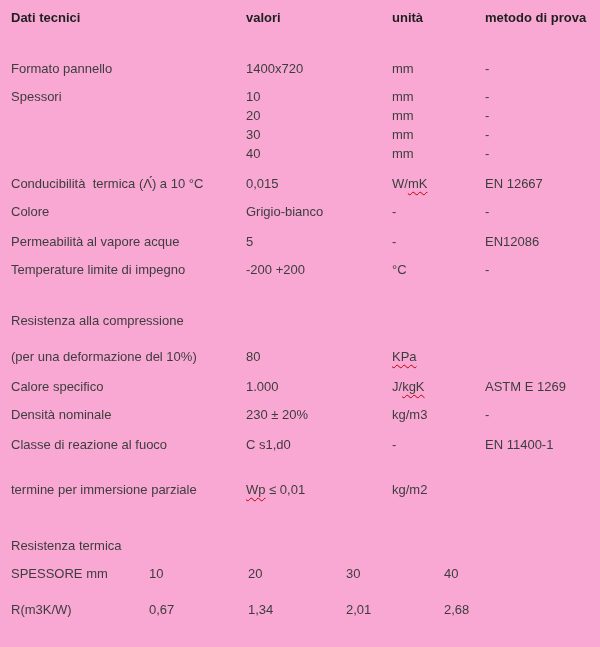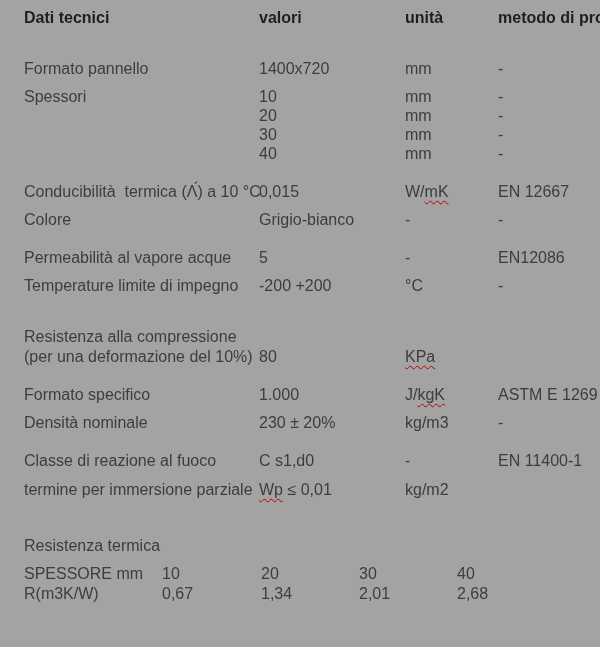--- a/index.html
+++ b/index.html
@@ -1,34 +1,34 @@
 <!DOCTYPE html>
 <html><head>
 <meta charset="utf-8">
 <style>
   html,body{margin:0;padding:0;background:#ffffff;}
   .page{
     position:relative;
     width:600px;height:647px;
     box-sizing:border-box;
-    padding:8px 6px 0 24px;
-    background:#a3a3a3;
+    padding:8px 6px 0 11px;
+    background:#f9a8d4;
     font-family:"Liberation Sans", sans-serif;
-    font-size:16px;
+    font-size:13px;
     color:#3d3d3d;
     overflow:hidden;
   }
   .r{display:grid;grid-template-columns:235px 146px 93px 1fr;line-height:19px;}
   .r2{display:grid;grid-template-columns:138px 99px 98px 98px 1fr;line-height:19px;}
   .c{white-space:pre;}
   .hdr{font-weight:bold;color:#1f1f1f;}
-  .mt1{margin-top:1px;}
+  .mt1{margin-top:17px;}
   .mt16{margin-top:32px;}
   .mt18{margin-top:9px;}
-  .mt19{margin-top:19px;}
+  .mt19{margin-top:11px;}
   .mt37{margin-top:37px;}
   .sq{
     text-decoration-line:underline;
     text-decoration-style:wavy;
     text-decoration-color:#c00000;
     text-decoration-thickness:1px;
     text-underline-offset:3px;
   }
 </style>
 </head>
@@ -109,21 +109,21 @@
     <span class="c"></span>
     <span class="c"></span>
   </div>
   <div class="r mt1">
     <span class="c">(per una deformazione del 10%)</span>
     <span class="c">80</span>
     <span class="c"><span class="sq">KPa</span></span>
   </div>
 
   <div class="r mt19">
-    <span class="c">Formato specifico</span>
+    <span class="c">Calore specifico</span>
     <span class="c">1.000</span>
     <span class="c"><span>J/</span><span class="sq">kgK</span></span>
     <span class="c">ASTM E 1269</span>
   </div>
 
   <div class="r mt18">
     <span class="c">Densità nominale</span>
     <span class="c">230 ± 20%</span>
     <span class="c">kg/m3</span>
     <span class="c">-</span>

